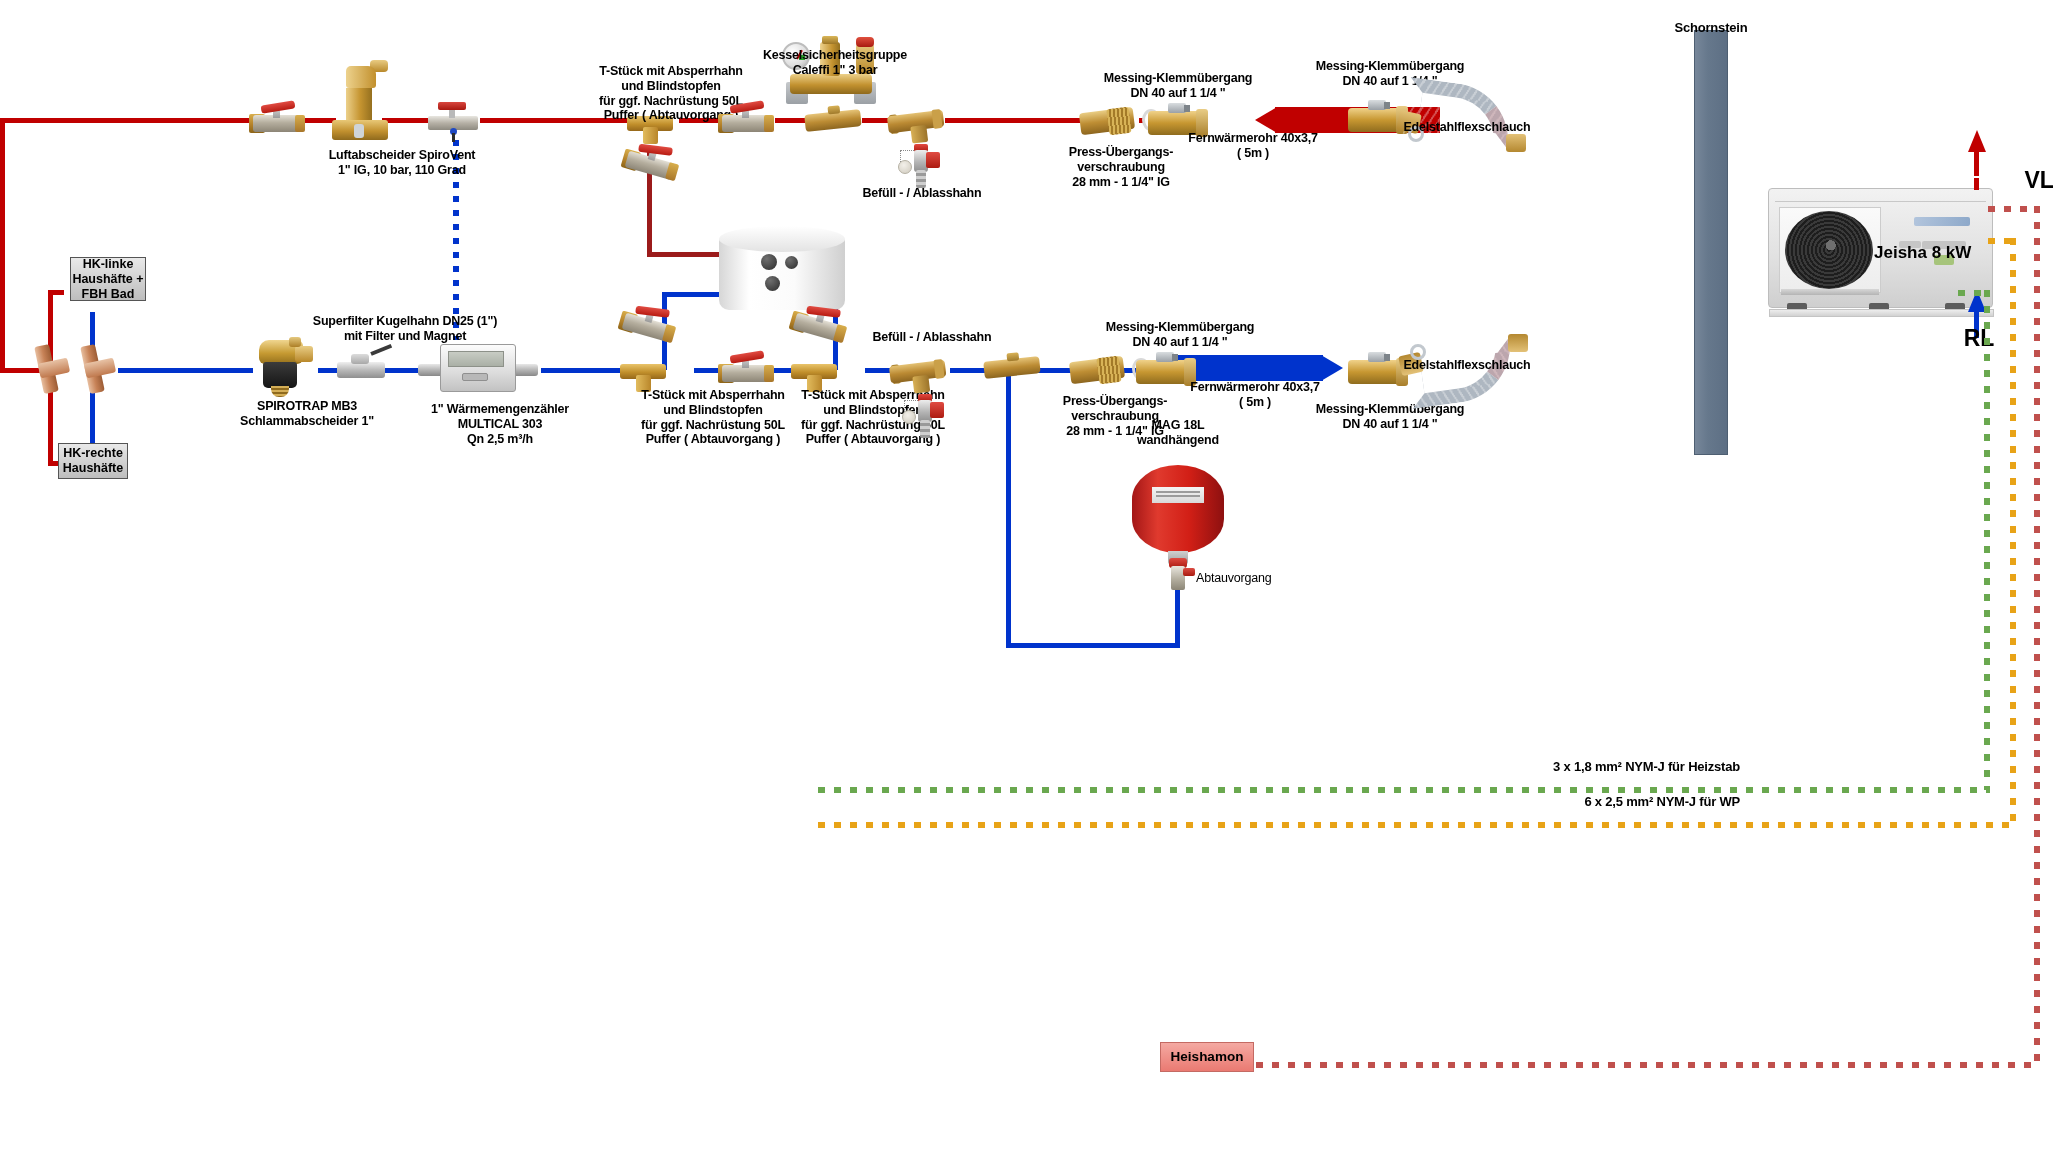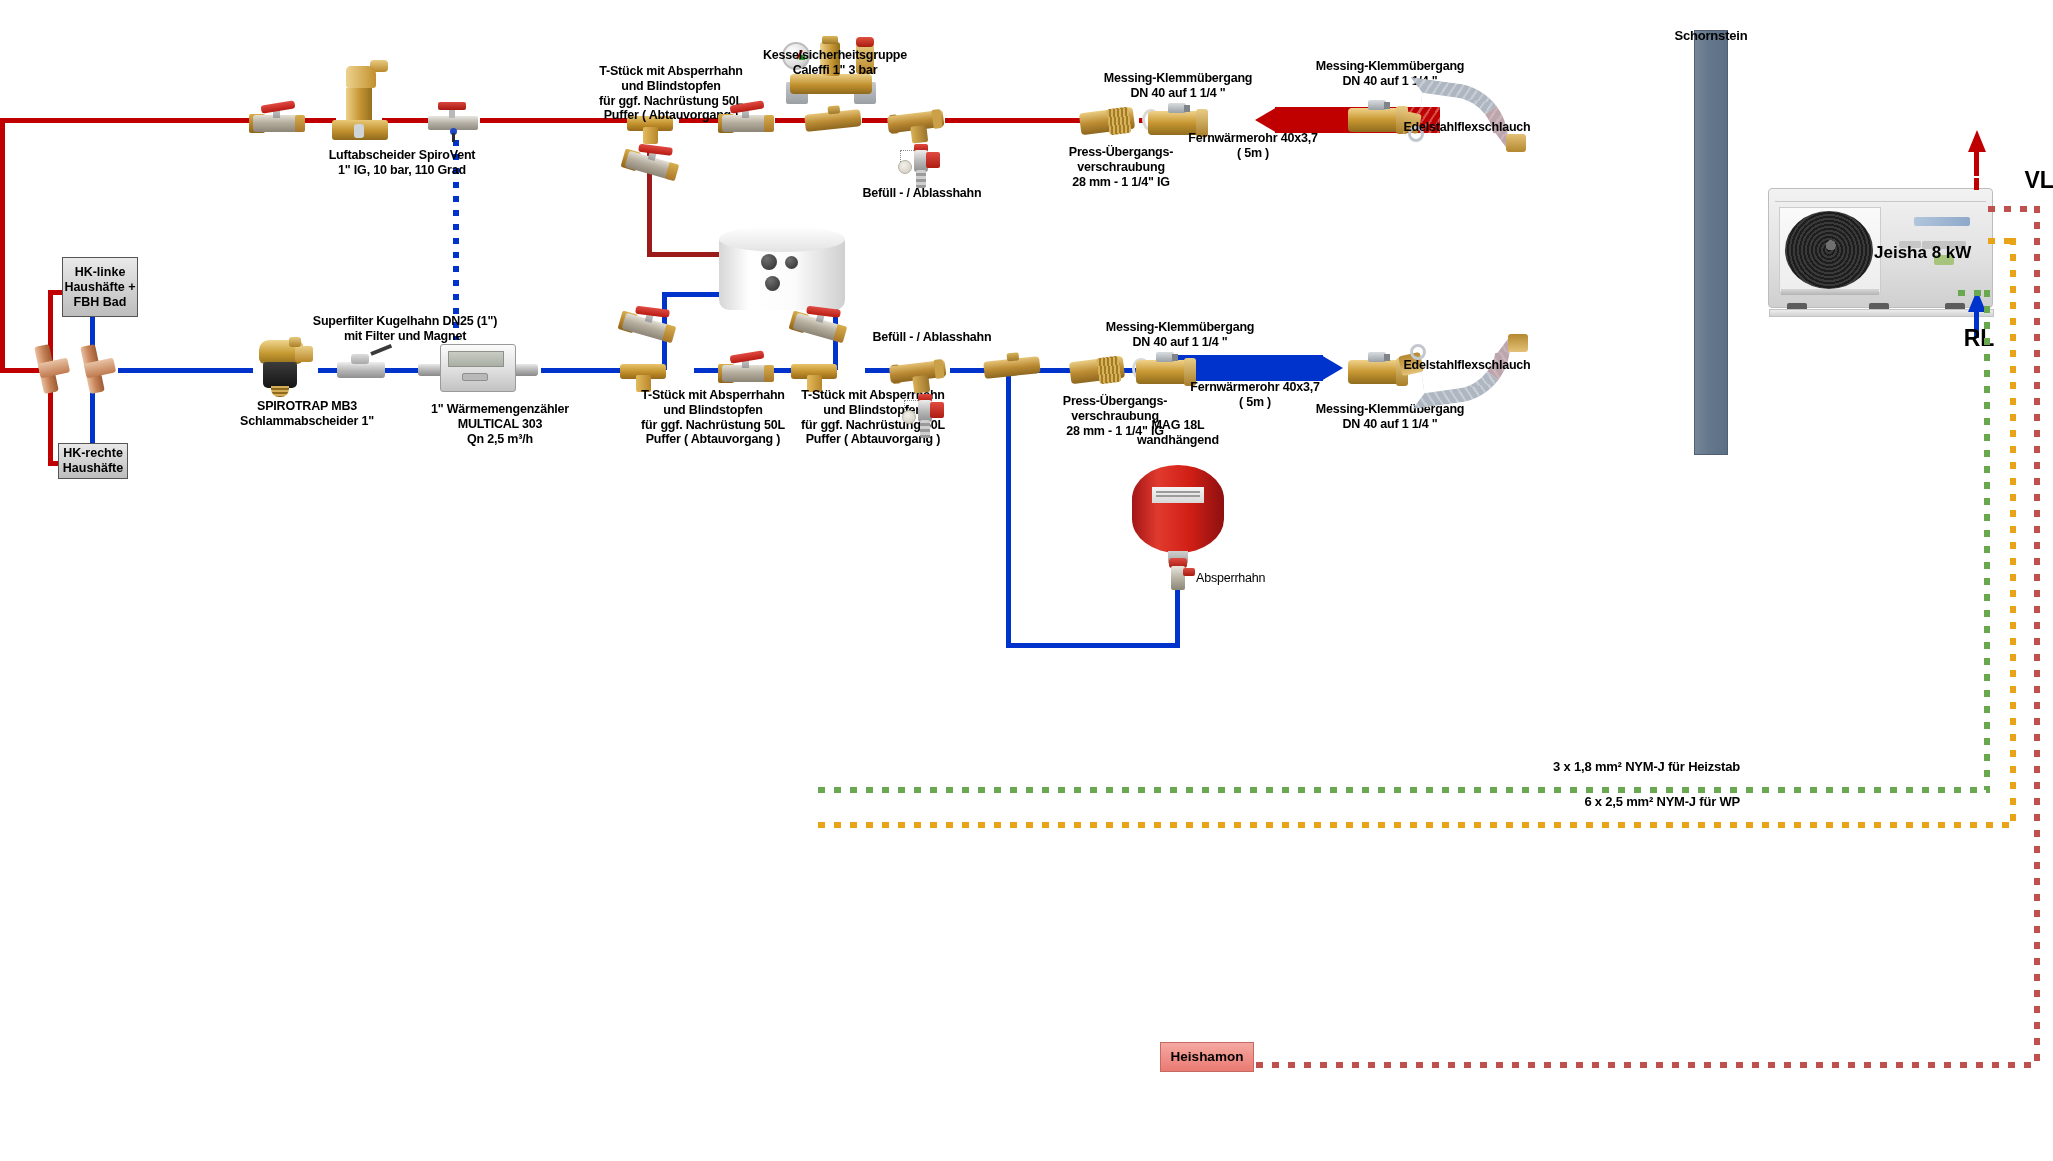--- a/index.html
+++ b/index.html
@@ -403,21 +403,21 @@
 
   <div class="flowarrow" style="left:1158px; top:355px; width:100px;">
     <div class="bar" style="left:0; width:100px; background:#0033cc;"></div>
   </div>
   <div class="flowarrow" style="left:1258px; top:355px; width:85px;">
     <div class="bar" style="left:0; width:65px; background:#0033cc;"></div>
     <div class="tip" style="left:63px; border-left:22px solid #0033cc;"></div>
   </div>
 
   <div class="chimney" style="left:1694px; top:30px; width:34px; height:425px;"></div>
-  <div class="lbl s13" style="left:1636px; top:28px; width:150px;">Schornstein</div>
+  <div class="lbl s13" style="left:1636px; top:20px; width:150px;">Schornstein</div>
 
   <div class="heatpump" style="left:1768px; top:188px;">
     <div class="topline"></div>
     <div class="fanbox"></div>
     <div class="fan"></div>
     <div class="grille-bar"></div>
     <div class="brand"></div>
     <div class="sub"></div>
     <div class="ecobadge"></div>
     <div class="smallvent"></div>
@@ -572,21 +572,21 @@
 
   <div class="comp coppertee" style="left:30px; top:345px;">
     <div class="v"></div>
       <div class="h"></div>
   </div>
   <div class="comp coppertee" style="left:76px; top:345px;">
     <div class="v"></div>
       <div class="h"></div>
   </div>
 
-  <div class="box box-grey" style="left:62px; top:257px; width:76px; height:60px;text-align:center;">
+  <div class="box box-grey" style="left:70px; top:257px; width:76px; height:44px;text-align:center;">
     <span>HK-linke
 Haushäfte +
 FBH Bad</span>
   </div>
   <div class="box box-grey" style="left:58px; top:443px; width:70px; height:36px;">
     <span>HK-rechte
 Haushäfte</span>
   </div>
 
   <div class="comp superfilter" style="left:257px; top:336px;">
@@ -722,21 +722,21 @@
       <div class="label"></div>
       <div class="neck"></div>
   </div>
   <div class="lbl s12" style="left:1108px; top:418px; width:140px;">MAG 18L
 wandhängend</div>
   <div class="comp kappen" style="left:1161px; top:556px;">
     <div class="cap"></div>
       <div class="body"></div>
       <div class="arm"></div>
   </div>
-  <div class="lbl s12" style="left:1196px; top:571px; width:120px; text-align:left; font-weight:normal;">Absperrhahn</div>
+  <div class="lbl s12" style="left:1196px; top:571px; width:120px; text-align:left; font-weight:normal;">Abtauvorgang</div>
 
 
   <div class="box box-red" style="left:1160px; top:1042px; width:94px; height:30px;">
     <span>Heishamon</span>
   </div>
 
   <div class="cable h dot-green" style="left:818px; top:787px; width:1172px;"></div>
   <div class="cable v dot-green" style="left:1984px; top:290px; height:500px;"></div>
   <div class="lbl s13" style="left:1240px; top:759px; width:500px; text-align:right;">3 x 1,8 mm² NYM-J für Heizstab</div>
 

